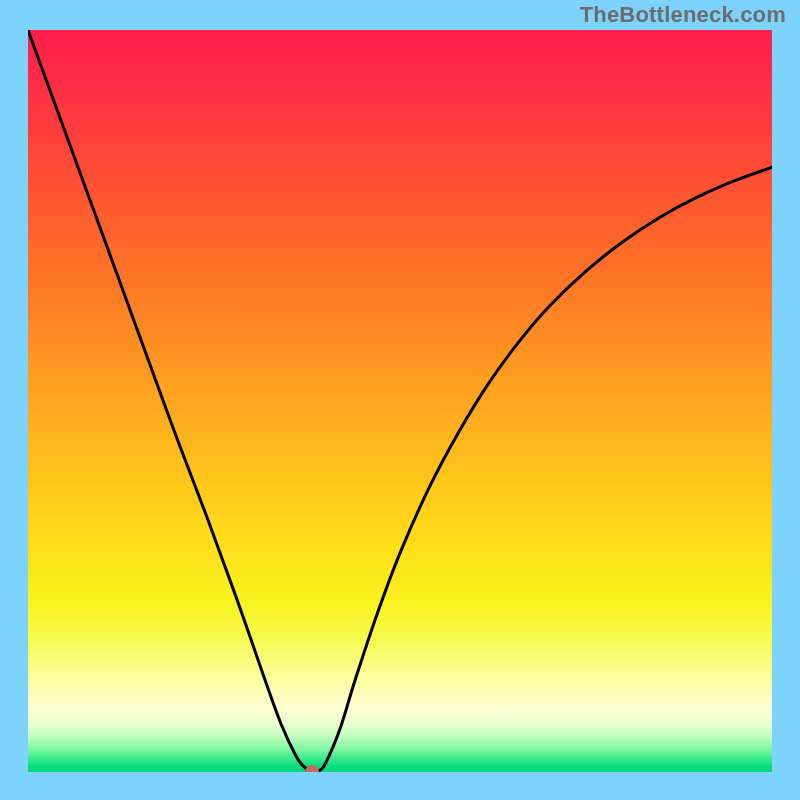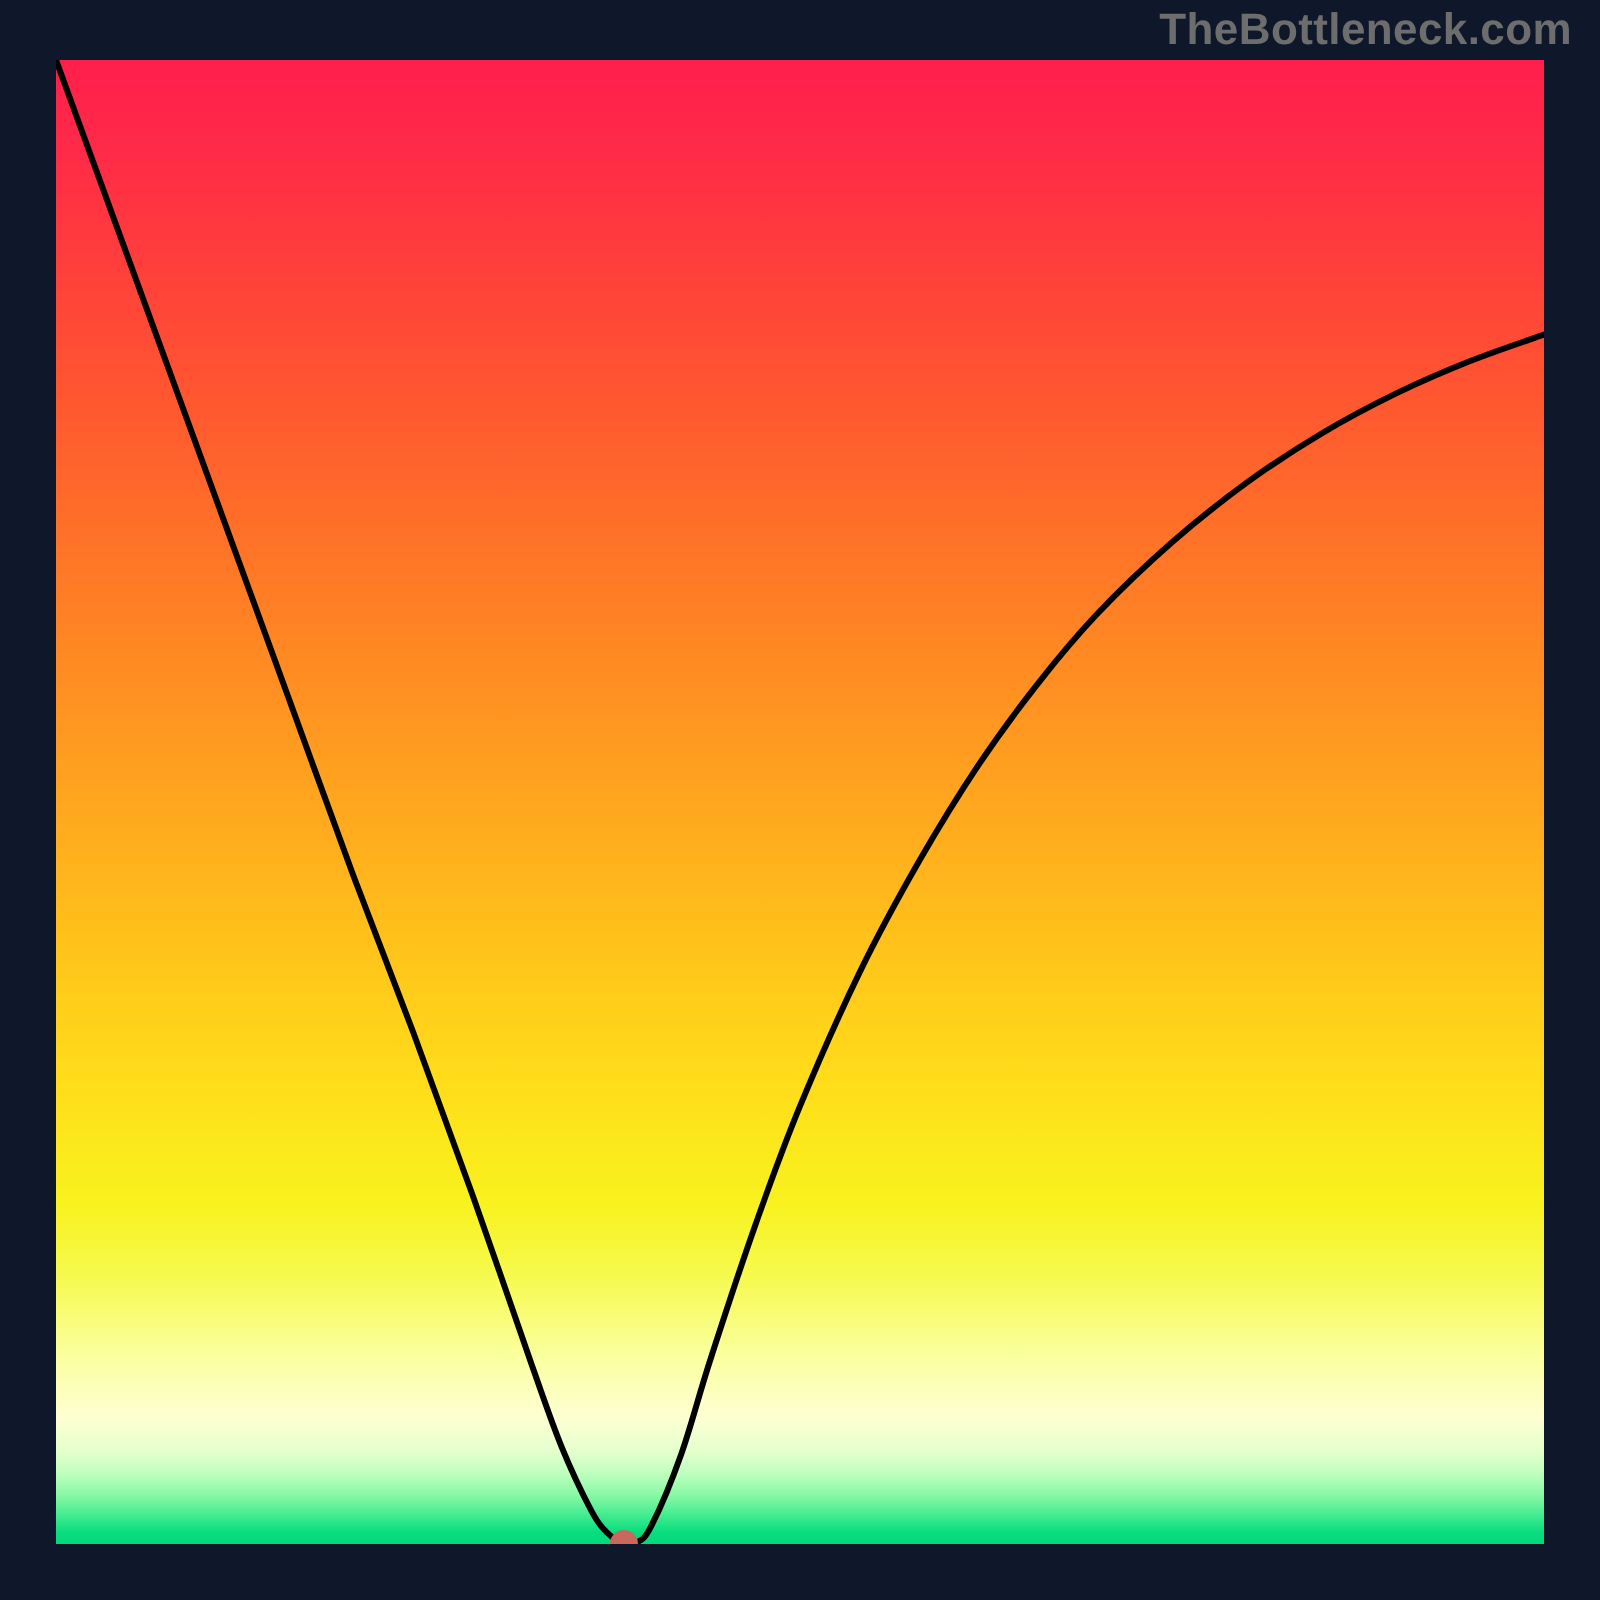--- a/index.html
+++ b/index.html
@@ -8,21 +8,21 @@
     width: 800px;
     height: 800px;
     background: #000;
     overflow: hidden;
     font-family: Arial, Helvetica, sans-serif;
   }
   .frame {
     position: relative;
     width: 800px;
     height: 800px;
-    background: #0f172a;
+    background: #7dd3fc;
   }
   .watermark {
     position: absolute;
     top: 2px;
     right: 14px;
     color: #6d6d6d;
     font-size: 22px;
     font-weight: 600;
     font-family: Arial, sans-serif;
     letter-spacing: 0.2px;

